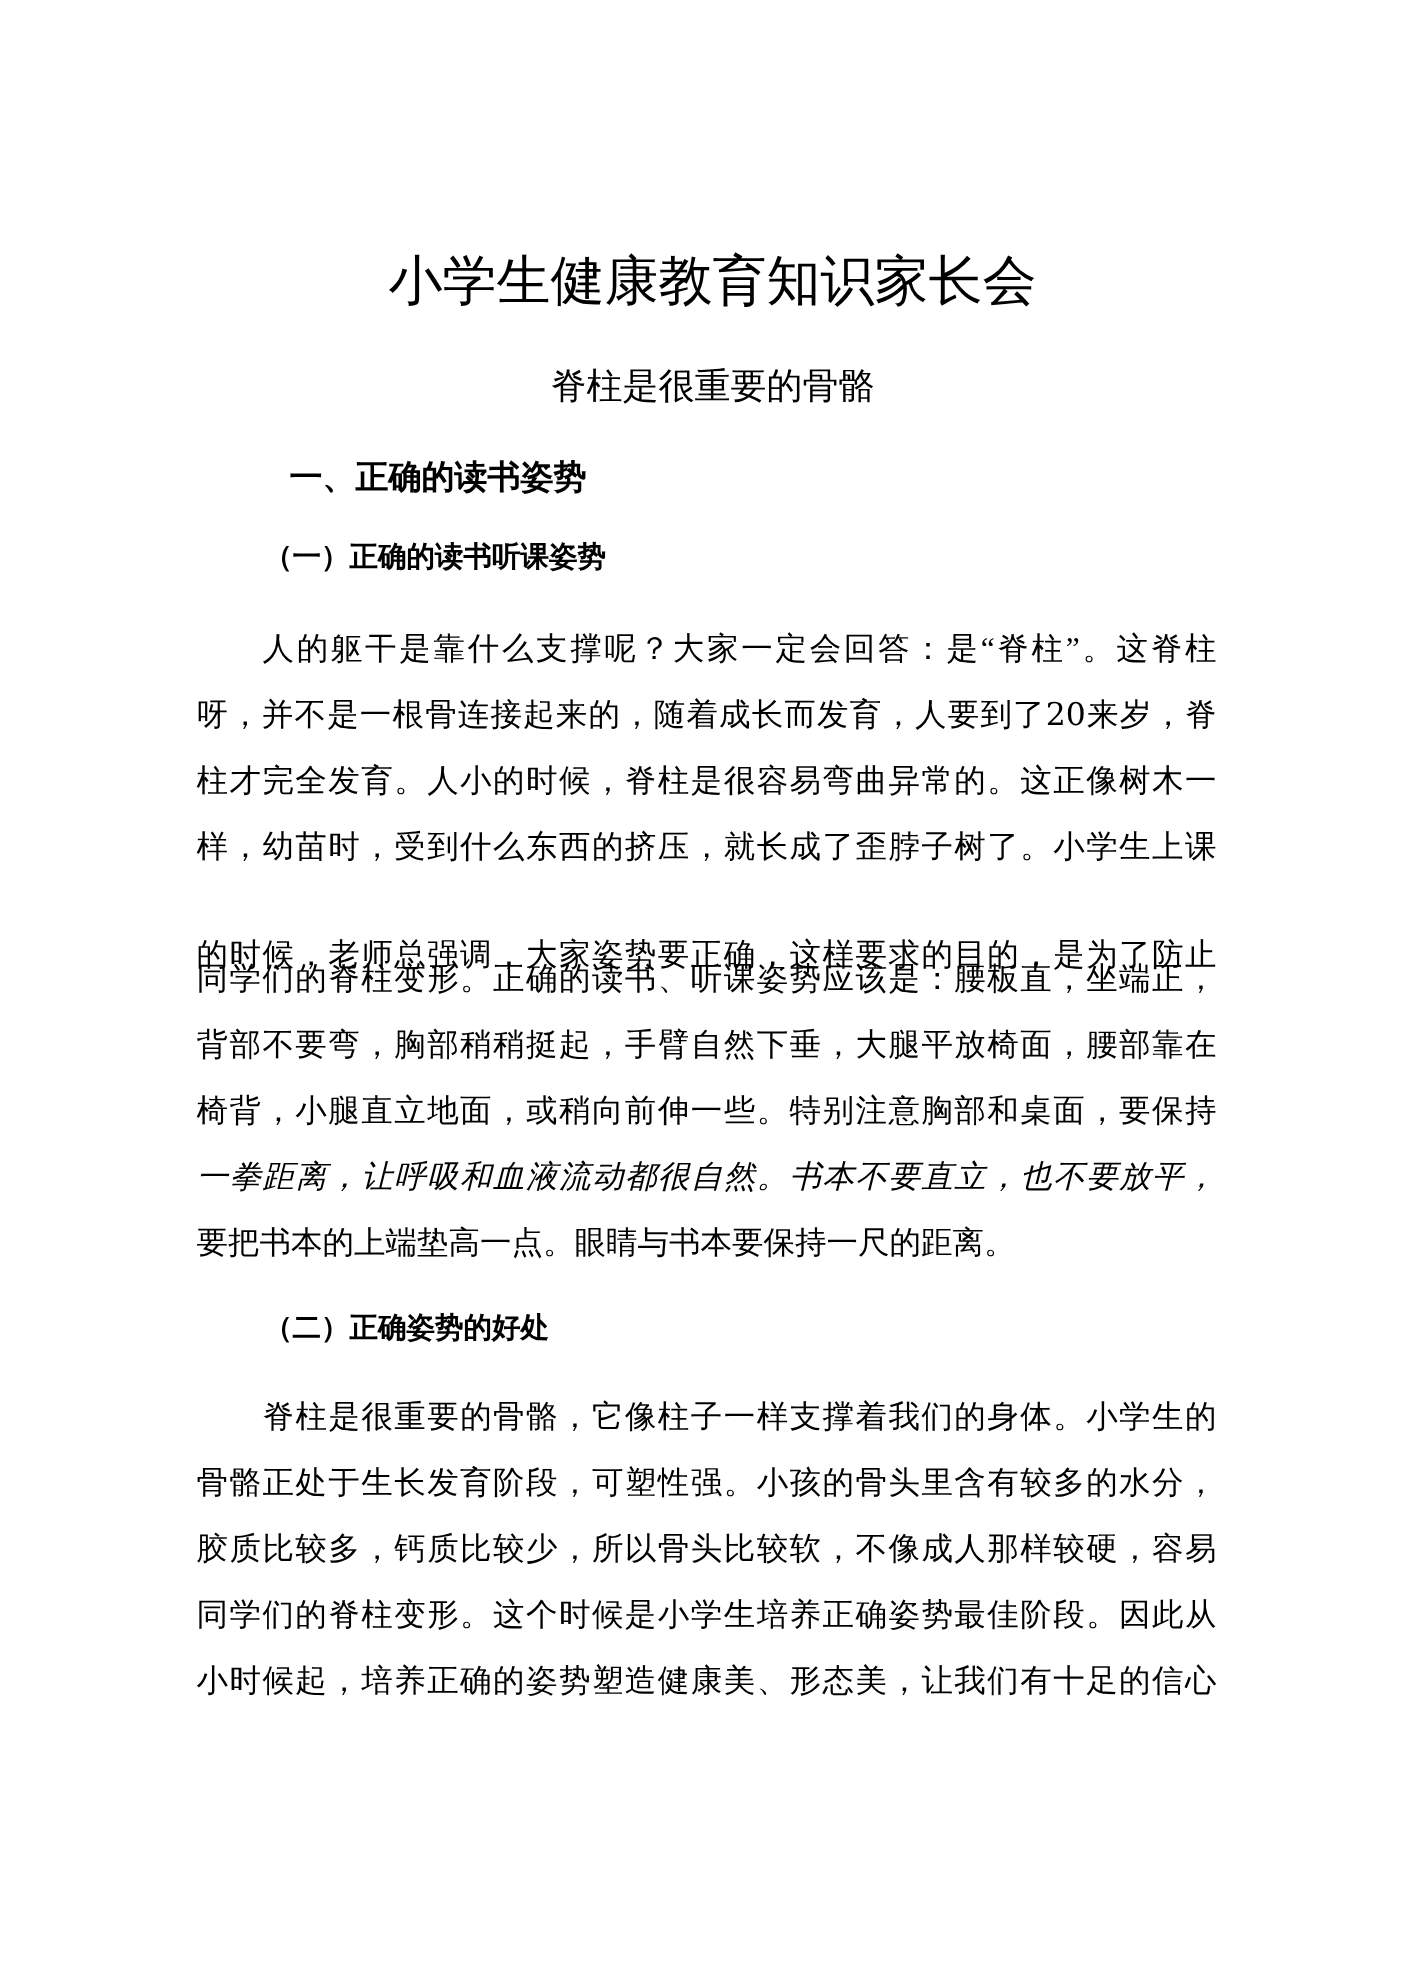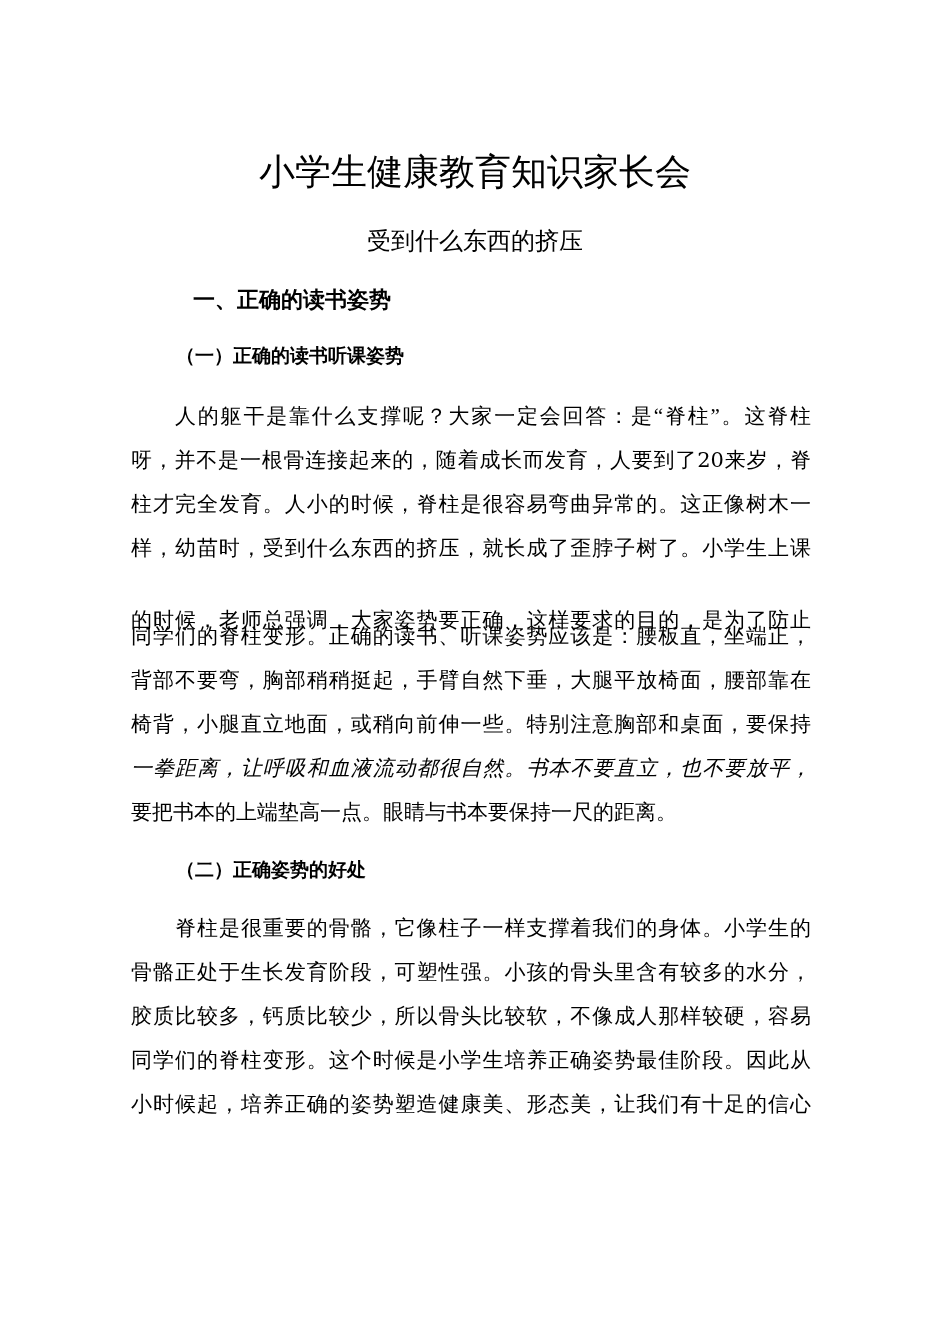--- a/index.html
+++ b/index.html
@@ -10,21 +10,21 @@
     body {
       width: 950px;
       height: 1318px;
       position: relative;
       overflow: hidden;
       color: #000000;
       font-family: "DejaVu Serif", "Liberation Serif", serif;
     }
     .page {
       position: absolute;
-      left: 0; top: 0;
+      left: 0; top: 16px;
       width: 950px;
       height: 1182px;
       background: #ffffff;
     }
     .title {
       position: absolute;
       left: 0;
       width: 950px;
       top: 148px;
       text-align: center;
@@ -42,21 +42,21 @@
       font-size: 24px;
       line-height: 36px;
     }
     .h1 {
       position: absolute;
       left: 193px;
       top: 286px;
       font-size: 22px;
       line-height: 32px;
       font-weight: bold;
-      font-family: Liberation Mono, monospace;
+      font-family: Liberation Sans, sans-serif;
     }
     .h2 {
       position: absolute;
       left: 176px;
       font-size: 19px;
       line-height: 28px;
       font-weight: bold;
       font-family: "DejaVu Sans", "Liberation Sans", sans-serif;
     }
     .para-line {
@@ -77,21 +77,21 @@
     .para-line.last {
       text-align-last: left;
     }
   </style>
 </head>
 <body>
 
 <div class="page">
 
   <div class="title">小学生健康教育知识家长会</div>
-  <div class="subtitle">受到什么东西的挤压</div>
+  <div class="subtitle">脊柱是很重要的骨骼</div>
 
   <div class="h1">一、正确的读书姿势</div>
 
   <div class="h2" style="top:341px;">（一）正确的读书听课姿势</div>
 
   <div>
     <div class="para-line first" style="top:401px;">人的躯干是靠什么支撑呢？大家一定会回答：是“脊柱”。这脊柱</div>
     <div class="para-line" style="top:445px;">呀，并不是一根骨连接起来的，随着成长而发育，人要到了20来岁，脊</div>
     <div class="para-line" style="top:489px;">柱才完全发育。人小的时候，脊柱是很容易弯曲异常的。这正像树木一</div>
     <div class="para-line" style="top:533px;">样，幼苗时，受到什么东西的挤压，就长成了歪脖子树了。小学生上课</div>

